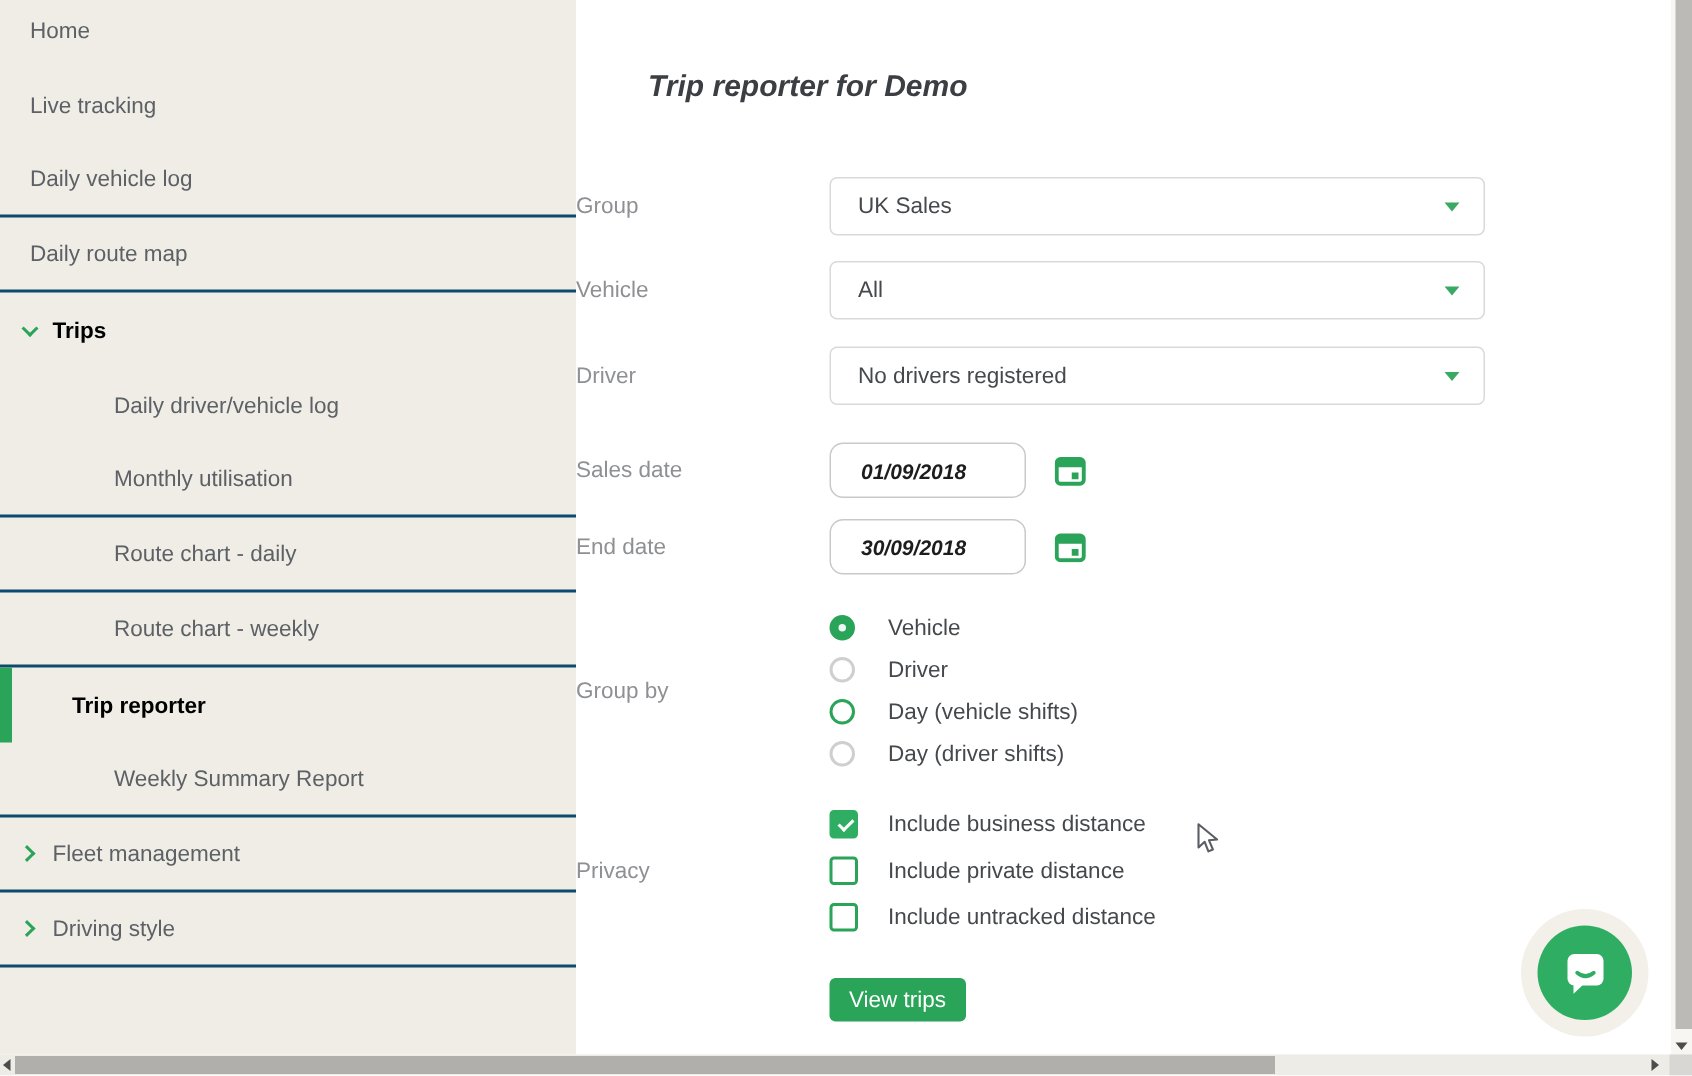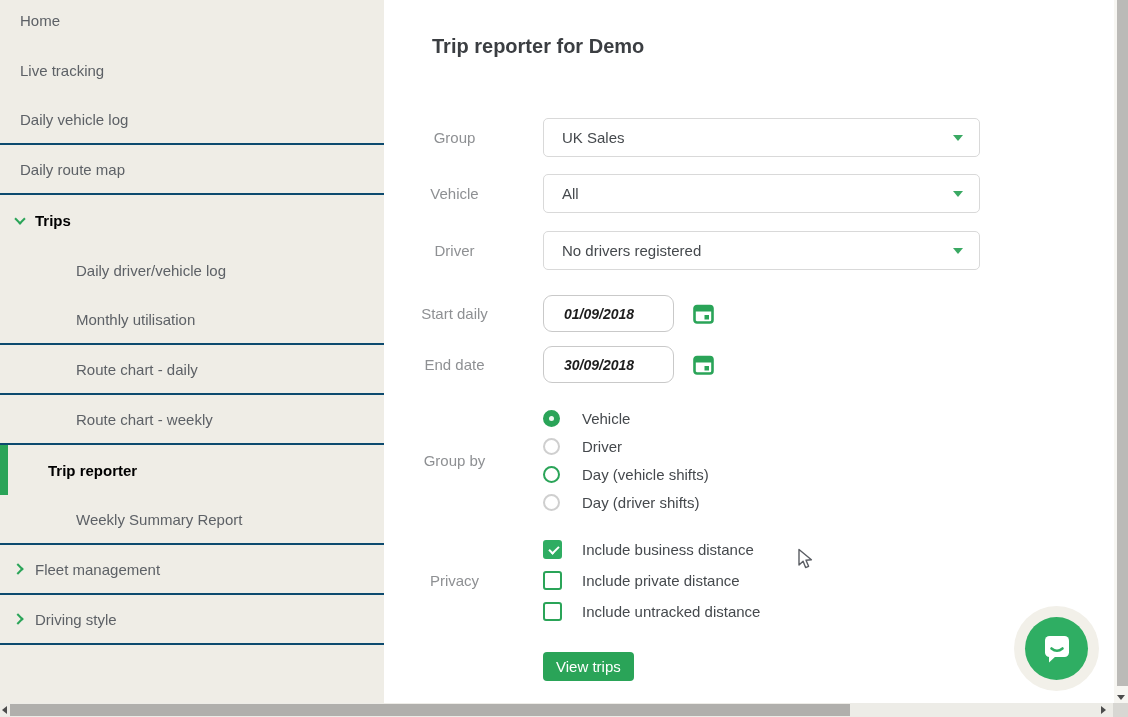--- a/index.html
+++ b/index.html
@@ -18,24 +18,24 @@
   .sb-item.sub { padding-left:76px; }
   .sb-item.section { padding-left:15px; gap:9px; }
   .sb-item.expanded, .sb-item.selected { font-weight:bold; color:#000000; }
   .sb-item.selected { padding-left:40px; border-left:8px solid #2aa458; }
   .chev { width:11px; height:11px; display:inline-block; position:relative; flex-shrink:0; }
   .chev.down::before { content:''; position:absolute; width:6px; height:6px; border-right:2.5px solid #2aa458; border-bottom:2.5px solid #2aa458; transform:rotate(45deg); top:0px; left:1px; }
   .chev.right::before { content:''; position:absolute; width:6px; height:6px; border-right:2.5px solid #2aa458; border-bottom:2.5px solid #2aa458; transform:rotate(-45deg); top:1px; left:-1px; }
 
   
   .main { position:absolute; left:384px; top:0; width:730px; height:703px; background:#fff; }
-  .page-title { position:absolute; left:48px; top:22px; font-size:20px; color:#3b3e42; }
+  .page-title { position:absolute; left:48px; top:34px; font-size:20px; color:#3b3e42;font-style:italic; }
 
   .form-row { position:absolute; left:0; display:flex; align-items:center; }
-  .flabel { width:141px; text-align:center; margin-right:18px; color:#8e9093; font-size:15px; flex-shrink:0; }
+  .flabel { width:141px; text-align:left; margin-right:28px; color:#8e9093; font-size:15px; flex-shrink:0; }
 
   .select { width:437px; height:39px; border:1px solid #d9d9d9; border-radius:5px; background:#fff;
             display:flex; align-items:center; justify-content:space-between;
             padding:0 16px 0 18px; color:#45494d; font-size:15px; cursor:pointer;gap:15px; }
   .caret { width:0; height:0; border-left:5px solid transparent; border-right:5px solid transparent; border-top:6px solid #3aa963; }
 
   .date-input { width:131px; height:37px; border:1px solid #c9c9c9; border-radius:9px; background:#fff;
                 font-family:"Liberation Sans", sans-serif; font-style:italic; font-weight:bold; font-size:14px;
                 color:#1d1d1d; padding:0 0 0 20px; outline:none; }
   .cal-btn { margin-left:19px; width:21px; height:21px; padding:0; border:none; background:none; cursor:pointer; line-height:0; }
@@ -150,21 +150,21 @@
 
   <div class="form-row" style="top:231px">
     <div class="flabel">Driver</div>
     <div class="select">
       <span>No drivers registered</span>
       <span class="caret"></span>
     </div>
   </div>
 
   <div class="form-row" style="top:295px">
-    <div class="flabel">Start daily</div>
+    <div class="flabel">Sales date</div>
     <input class="date-input" readonly="" value="01/09/2018" style="">
     <button class="cal-btn">
       <svg width="21" height="21" viewBox="0 0 21 21">
         <rect x="1.5" y="3" width="18" height="16.5" rx="2.5" fill="#fff" stroke="#2aa458" stroke-width="2.6"></rect>
         <path d="M1.5 5.5 a2.5 2.5 0 0 1 2.5 -2.5 h13 a2.5 2.5 0 0 1 2.5 2.5 v3 h-18 z" fill="#2aa458"></path>
         <rect x="11.5" y="12" width="4.5" height="4.5" fill="#2aa458"></rect>
       </svg>
     </button>
   </div>
 

